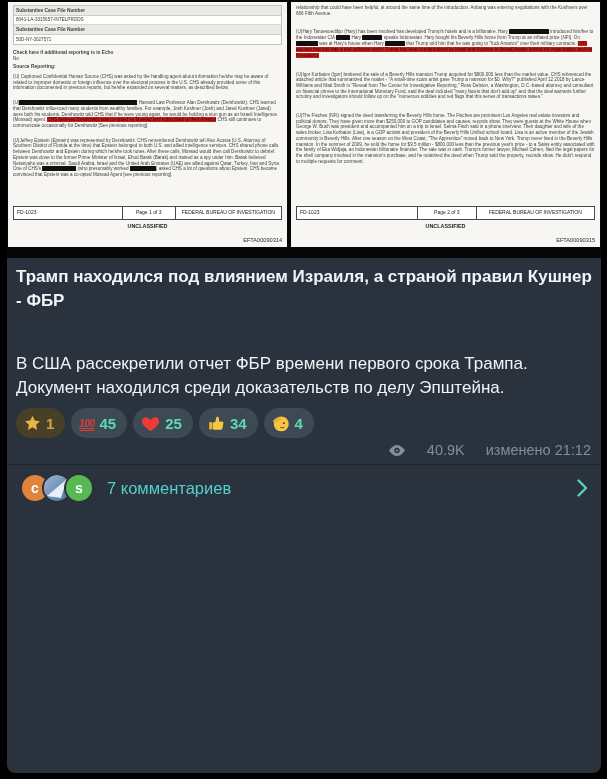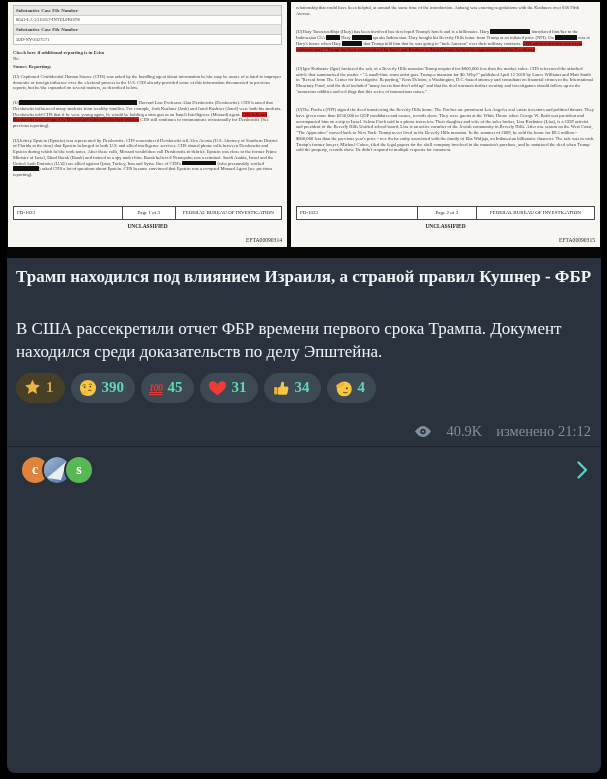--- a/index.html
+++ b/index.html
@@ -1,18 +1,18 @@
 <!DOCTYPE html>
 <html><head>
 <meta charset="utf-8">
 <style>
   html,body{margin:0;padding:0;width:607px;height:779px;background:#000;overflow:hidden;
     font-family:"Liberation Sans","DejaVu Sans",sans-serif;}
   .bubble{position:relative;margin-left:7px;width:594px;height:773px;background:#2a323d;
-    border-radius:0 0 8px 8px;overflow:hidden;font-family:Liberation Serif, serif;}
+    border-radius:0 0 8px 8px;overflow:hidden;}
   
   .photo{position:relative;width:594px;height:258px;background:#070707;cursor:pointer;}
   .doc-page{position:absolute;top:2px;bottom:11px;background:#f7f6f3;color:#3f3f3f;
     font-size:4.6px;line-height:5.7px;padding:3px 5px;box-sizing:border-box;overflow:hidden;}
   .page-left{left:1px;width:279px;}
   .page-right{left:284px;width:309px;}
   .doc-fields{border:1px solid #c2c2c0;margin-bottom:5px;}
   .f-label{background:#e9e9e6;font-weight:bold;font-size:4.8px;padding:1.5px 2px;border-bottom:1px solid #cccccb;}
   .f-value{background:#fdfdfc;padding:1.5px 2px;border-bottom:1px solid #d5d5d3;}
   .f-value:last-child{border-bottom:none;}
@@ -27,32 +27,32 @@
   .f-table{display:flex;border:1px solid #4a4a4a;height:12px;background:#fff;font-size:5px;color:#222;}
   .f-table>div{display:flex;align-items:center;padding:0 3px;box-sizing:border-box;}
   .fc1{flex:4.2;border-right:1px solid #4a4a4a;}
   .fc2{flex:1.9;border-right:1px solid #4a4a4a;justify-content:center;}
   .fc3{flex:4.1;justify-content:center;}
   .unclass{text-align:center;font-weight:bold;font-size:5.4px;margin-top:4px;color:#222;}
   .bates{text-align:right;font-size:5.6px;margin-top:9px;color:#2e2e2e;}
   
   .caption{padding:7px 9px 0;color:#f1f4f7;font-size:17px;line-height:23.5px;}
   .cap-title{font-weight:bold;}
-  .cap-p{margin-top:28px;}
+  .cap-p{margin-top:40px;}
   
   .reactions{display:flex;gap:6px;padding:0 9px;margin-top:9px;}
   .reaction-pill{display:flex;align-items:center;gap:5px;height:30px;padding:0 11px 0 8px;
     border-radius:15px;background:#3d4a54;color:#5fd8b6;font-size:15px;font-weight:bold;cursor:pointer;}
   .reaction-pill.accent{background:#474027;color:#d3a43f;}
   .r-icon{display:flex;align-items:center;}
   .r100{color:#e23b3b;font-weight:800;font-style:italic;font-size:10px;
     text-decoration:underline double #e23b3b;letter-spacing:-0.5px;}
   
-  .meta-row{display:flex;justify-content:flex-end;align-items:center;gap:14px;
-    color:#808f9b;font-size:14.5px;padding:0 10px;margin-top:20px;}
+  .meta-row{display:flex;justify-content:flex-end;align-items:center;gap:21px;
+    color:#808f9b;font-size:14.5px;padding:0 10px;margin-top:4px;}
   
   .comments-bar{margin-top:6px;border-top:1px solid #1e252d;height:46px;display:flex;
     align-items:center;padding:0 13px;cursor:pointer;}
   .avatars{display:flex;}
   .av{width:26px;height:26px;border-radius:50%;border:2px solid #2a323d;margin-left:-8px;
     display:flex;align-items:center;justify-content:center;color:#fff;font-size:14px;font-weight:bold;overflow:hidden;}
   .av:first-child{margin-left:0;}
   .comments-label{margin-left:13px;color:#53d1c8;font-size:16.5px;}
   .chev{margin-left:auto;display:flex;align-items:center;}
 </style>
@@ -117,45 +117,31 @@
       <div class="reaction-pill accent">
         <span class="r-icon">
           <svg width="17" height="17" viewBox="0 0 20 20">
             <path d="M10 1l2.6 5.6 6.1.7-4.5 4.2 1.2 6-5.4-3-5.4 3 1.2-6L1.3 7.3l6.1-.7z" fill="#e9b642"></path>
           </svg>
         </span>
         <span>1</span>
       </div>
       <div class="reaction-pill">
         <span class="r-icon">
-          <svg width="18" height="18" viewBox="0 0 20 20">
-            <circle cx="10" cy="10" r="9" fill="#f6c643"></circle>
-            <path d="M4.3 6.9q1.5-1.4 3-.3" stroke="#8a5a13" stroke-width="1" fill="none" stroke-linecap="round"></path>
-            <path d="M11.4 5.9q1.5-1 2.9.1" stroke="#8a5a13" stroke-width="1" fill="none" stroke-linecap="round"></path>
-            <circle cx="6.2" cy="9" r="1" fill="#5c3a08"></circle>
-            <circle cx="12.6" cy="8.4" r="1" fill="#5c3a08"></circle>
-            <path d="M10.5 12.6q1.6-.6 2.9.2" stroke="#5c3a08" stroke-width="1" fill="none" stroke-linecap="round"></path>
-            <ellipse cx="6.3" cy="15.3" rx="3.6" ry="2.1" fill="#f0b73c" transform="rotate(-14 6.3 15.3)"></ellipse>
-          </svg>
-        </span>
-        <span>390</span>
-      </div>
-      <div class="reaction-pill">
-        <span class="r-icon">
           <span class="r100">100</span>
         </span>
         <span>45</span>
       </div>
       <div class="reaction-pill">
         <span class="r-icon">
           <svg width="19" height="17" viewBox="0 0 20 18">
             <path d="M10 17S2.8 12.6 1.3 8.4C.1 5 2.2 2.4 5 2.4c2 0 3.6 1.2 5 3.1 1.4-1.9 3-3.1 5-3.1 2.8 0 4.9 2.6 3.7 6C17.2 12.6 10 17 10 17z" fill="#ef3b36"></path>
           </svg>
         </span>
-        <span>31</span>
+        <span>25</span>
       </div>
       <div class="reaction-pill">
         <span class="r-icon">
           <svg width="18" height="18" viewBox="0 0 20 20">
             <rect x="2.4" y="9" width="3.2" height="8.2" rx="1" fill="#eeb13b"></rect>
             <path d="M6.2 16.6V9.8l3.1-1.3.9-4.2c.2-.8.8-1.3 1.5-1.3.9 0 1.6.7 1.6 1.6v3.6h3.2c1.1 0 1.9 1 1.7 2l-1 5.5c-.2 1-1 1.7-2 1.7H7.6z" fill="#f6c643"></path>
           </svg>
         </span>
         <span>34</span>
       </div>
@@ -195,20 +181,21 @@
                 <stop offset="1" stop-color="#4a6f9e"></stop>
               </linearGradient>
             </defs>
             <circle cx="13" cy="13" r="13" fill="url(#sky)"></circle>
             <polygon points="3,21 23,4 17,23" fill="#e9eef5"></polygon>
             <polygon points="3,21 23,4 12,14" fill="#c6d3e3"></polygon>
           </svg>
         </div>
         <div class="av" style="background: rgb(88, 184, 84);">s</div>
       </div>
+    <div class="comments-label">7 комментариев</div>
     <div class="chev">
       <svg width="12" height="20" viewBox="0 0 12 20">
           <path d="M2.5 2.5l7.5 7.5-7.5 7.5" stroke="#53d1c8" stroke-width="2.4" fill="none" stroke-linecap="round" stroke-linejoin="round"></path>
         </svg>
     </div>
   </div>
 
 </div>
 
 </body></html>

